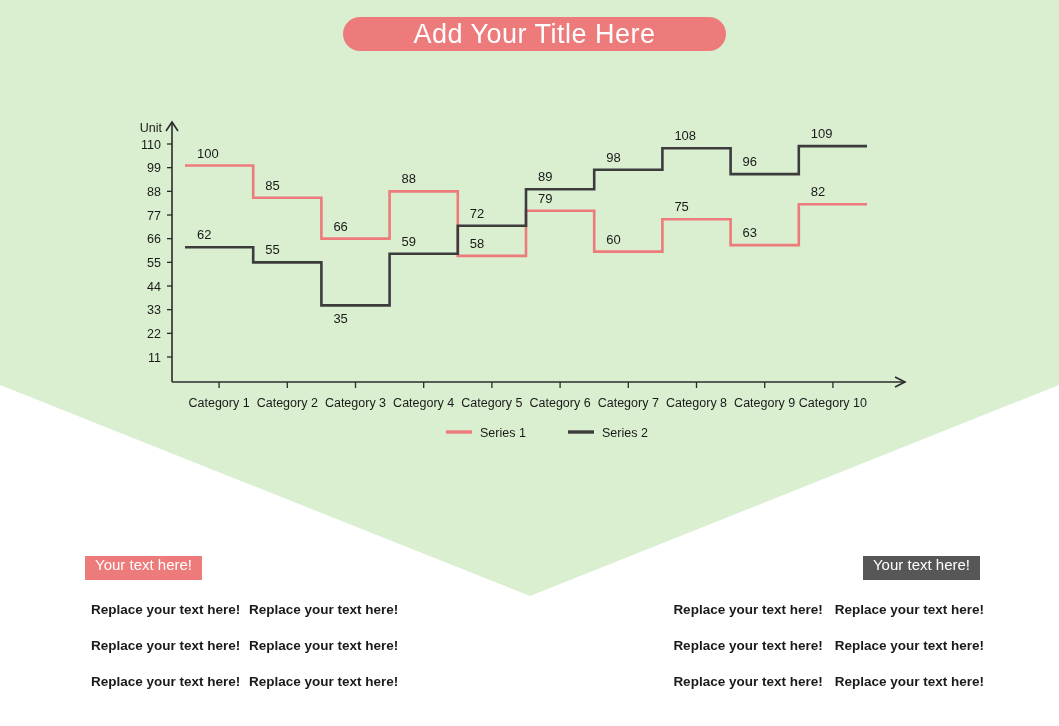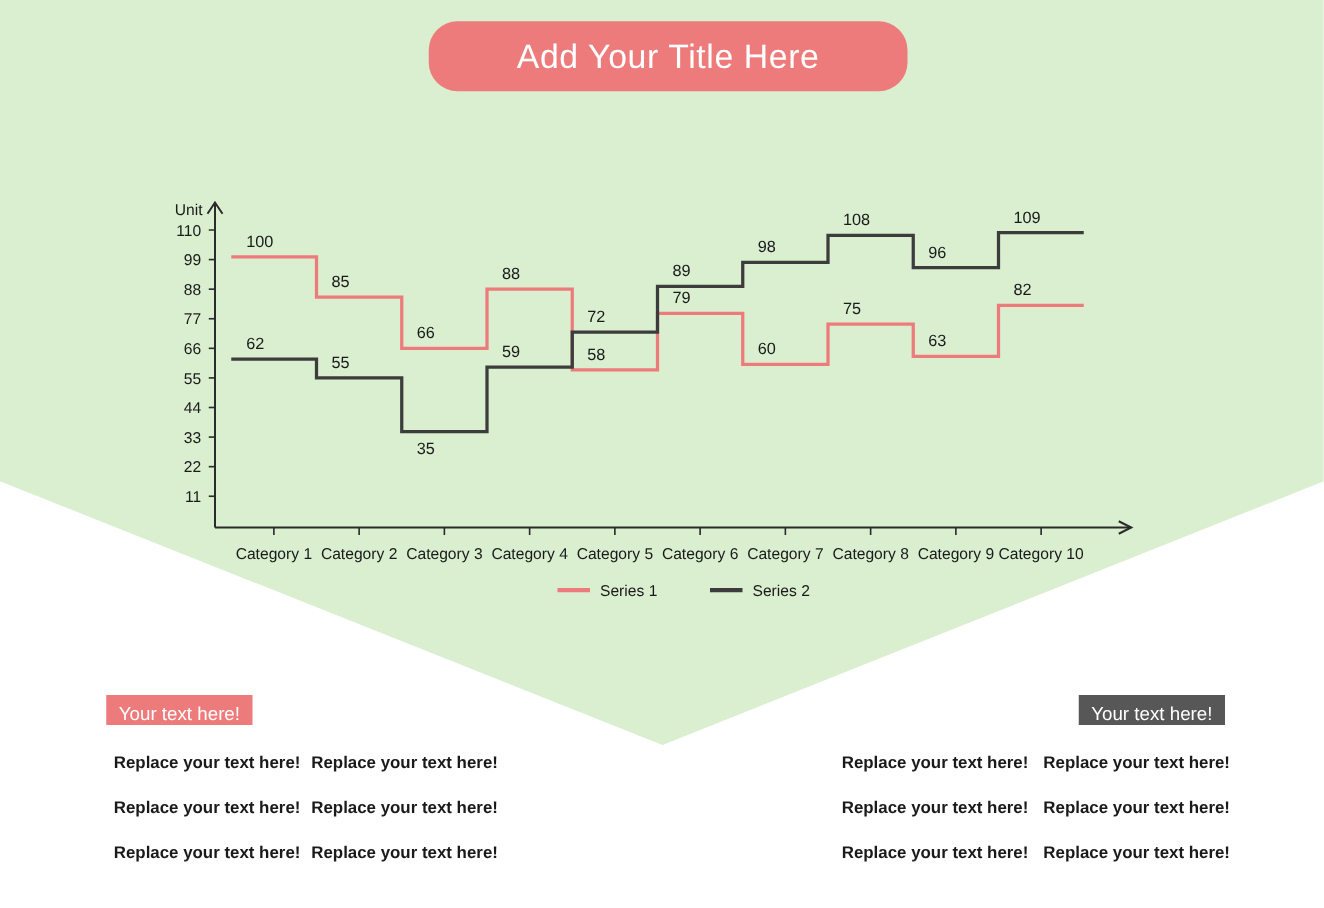--- a/index.html
+++ b/index.html
@@ -15,44 +15,44 @@
   
   .bg-shape{
     position:absolute;left:0;top:0;width:1059px;height:726px;
     z-index:0;
   }
 
   
   .title-pill{
     position:absolute;
     left:343px;top:17px;
-    width:383px;height:56px;
+    width:383px;height:34px;
     background:#EE7B7B;
     border-radius:23px;
     display:flex;align-items:center;justify-content:center;
     z-index:3;
   }
   .title-pill span{
     color:#ffffff;
     font-size:27px;
     letter-spacing:.5px;
     white-space:nowrap;
   }
 
   
   .chart-wrap{
-    position:absolute;left:0;top:0;width:1059px;height:470px;z-index:2;margin-top:40px;
+    position:absolute;left:0;top:0;width:1059px;height:470px;z-index:2;
   }
   .chart-svg{display:block;}
 
   
   .badge{
     position:absolute;
     height:24px;
-    display:flex;align-items:flex-end;
+    display:flex;align-items:flex-start;
     padding:0 10px;
     color:#ffffff;
     font-size:15px;
     white-space:nowrap;
     z-index:4;
   }
   .badge-left{left:85px;top:556px;background:#EE7B7B;justify-content:flex-start;}
   .badge-right{right:79px;top:556px;background:#575757;justify-content:flex-end;}
 
   .txt-col{position:absolute;z-index:4;}

